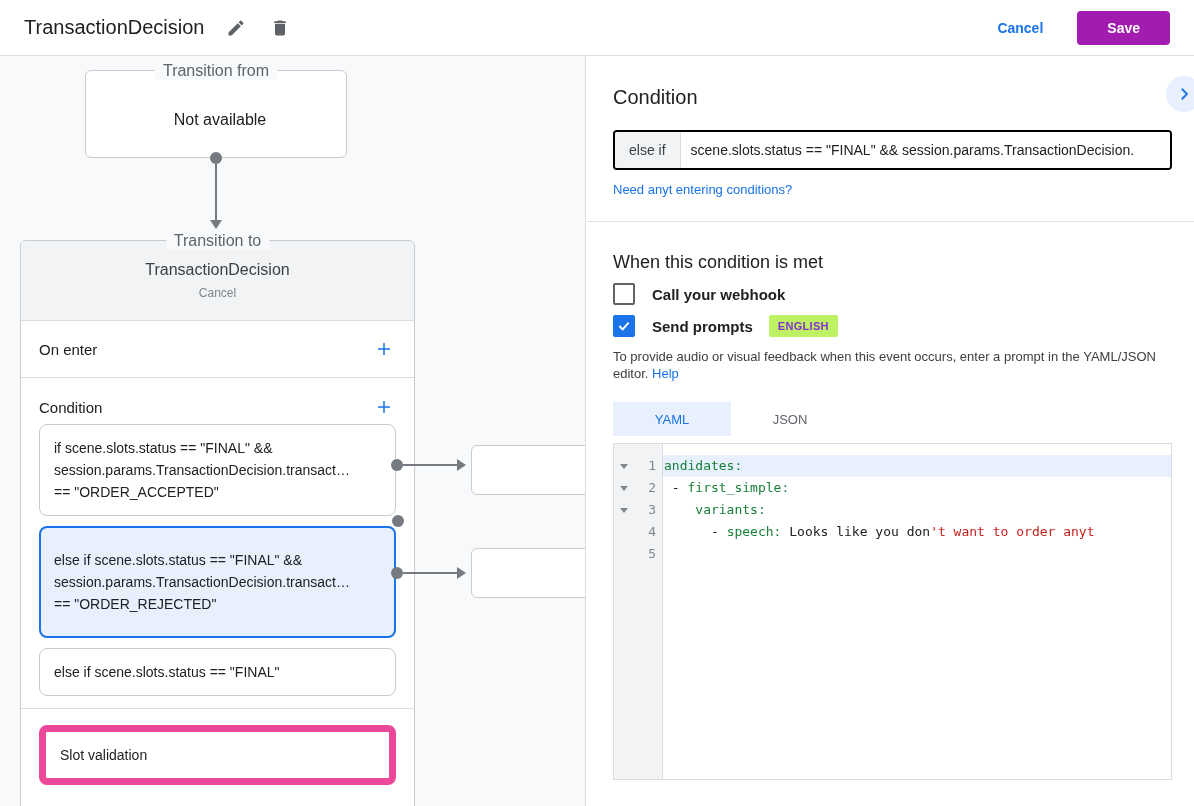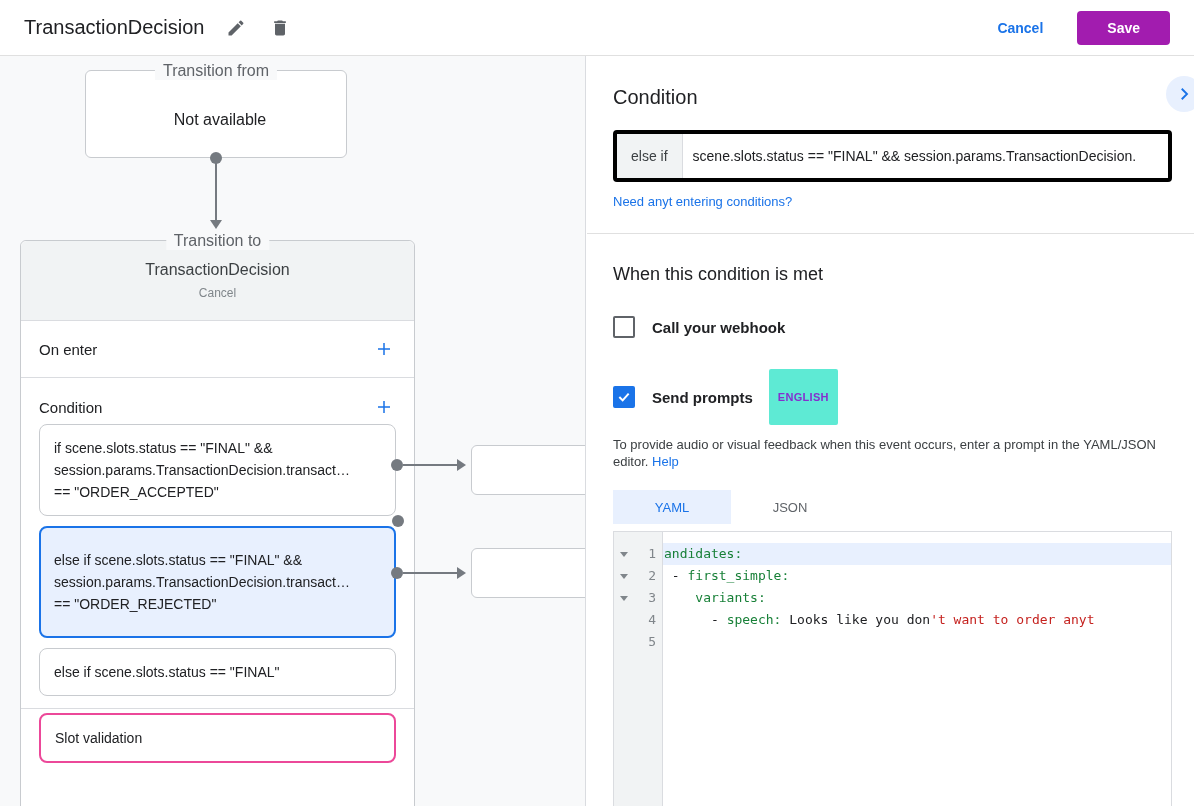--- a/index.html
+++ b/index.html
@@ -48,51 +48,51 @@
   .row-onenter { height:57px; border-bottom:1px solid #dadce0; }
   .sec-head { height:34px; margin-top:12px; }
 
   .cond-card { position:relative; margin:0 18px 10px 18px; background:#fff; border:1px solid #c8cbcf;
                border-radius:8px; padding:12px 14px; font-size:14px; line-height:22px; color:#202124;
                white-space:pre-line; cursor:pointer; }
   .cond-card.selected { background:#e8f0fe; border:2px solid #1a73e8; padding:21px 13px; }
   .card-dot { position:absolute; right:-7px; top:50%; margin-top:-6px; width:12px; height:12px;
               border-radius:50%; background:#757a80; }
   .sec-divider { border-top:1px solid #dadce0; margin-top:12px; }
-  .slot-card { margin:4px 18px 8px 18px; background:#fff; border:2px solid #ec4899; border-radius:8px;
+  .slot-card { margin:16px 18px 8px 18px; background:#fff; border:7px solid #ec4899; border-radius:8px;
                padding:12px 14px; font-size:14px; line-height:22px; color:#202124; cursor:pointer; }
 
   .stub-box { position:absolute; left:471px; width:130px; height:50px; background:#fff;
               border:1px solid #c8cbcf; border-radius:6px; }
 
   
   .panel { position:absolute; left:587px; top:56px; width:607px; height:750px; background:#fff;
            padding:30px 22px 0 26px; z-index:10; }
   .panel-heading { font-size:20px; color:#202124; }
   .chev-btn { position:absolute; top:20px; right:-8px; width:36px; height:36px; border-radius:50%;
               background:#e8f0fe; display:flex; align-items:center; justify-content:center; cursor:pointer; }
   .chev-btn svg { width:18px; height:18px; stroke:#1a73e8; stroke-width:2.5; fill:none; }
 
-  .cond-input-group { margin-top:21px; display:flex; height:52px; border:4px solid #000000;
+  .cond-input-group { margin-top:21px; display:flex; height:40px; border:2px solid #000000;
                       border-radius:4px; overflow:hidden; }
   .cond-prefix { background:#f1f3f4; border-right:1px solid #dadce0; display:flex; align-items:center;
                  padding:0 14px; font-size:14px; color:#3c4043; }
   .cond-input { flex:1; border:none; outline:none; font-size:14px; color:#202124;
                 font-family:"Liberation Sans", sans-serif; padding:0 10px; min-width:0; }
   .help-link { display:inline-block; margin-top:12px; font-size:13px; color:#1a73e8; text-decoration:none; cursor:pointer; }
   .panel-divider { border-top:1px solid #e0e0e0; margin:23px -22px 0 -26px; }
 
   .section-heading { margin-top:30px; font-size:18px; color:#202124; }
-  .check-row { display:flex; align-items:center; margin-top:31px; }
+  .check-row { display:flex; align-items:center; margin-top:10px; }
   .checkbox { width:22px; height:22px; border:2px solid #5f6368; border-radius:2px; background:#fff; cursor:pointer; flex:none; }
   .checkbox.checked { border-color:#1a73e8; background:#1a73e8; display:flex; align-items:center; justify-content:center; }
   .checkbox.checked svg { width:16px; height:16px; stroke:#fff; stroke-width:3; fill:none; }
   .check-label { margin-left:17px; font-size:15px; font-weight:bold; color:#202124; }
-  .lang-badge { margin-left:16px; background:#5eead4; color:#8430ce; font-size:11px; font-weight:bold;
-                letter-spacing:0.3px; padding:22px 9px; border-radius:2px; }
+  .lang-badge { margin-left:16px; background:#bef264; color:#8430ce; font-size:11px; font-weight:bold;
+                letter-spacing:0.3px; padding:5px 9px; border-radius:2px; }
   .hint { margin-top:11px; font-size:13px; line-height:17px; color:#3c4043; }
   .hint a { color:#1a73e8; text-decoration:none; cursor:pointer; }
 
   .tabs { display:flex; margin-top:20px; }
   .tab { width:118px; height:34px; display:flex; align-items:center; justify-content:center;
          font-size:13px; font-weight:normal; color:#5f6368; cursor:pointer; }
   .tab.active { color:#1a73e8; background:#e8f0fe; }
 
   .editor { margin-top:7px; height:337px; border:1px solid #dadce0; display:flex;
             font-family:"DejaVu Sans Mono", monospace; font-size:13px; line-height:22px; background:#fff; }

